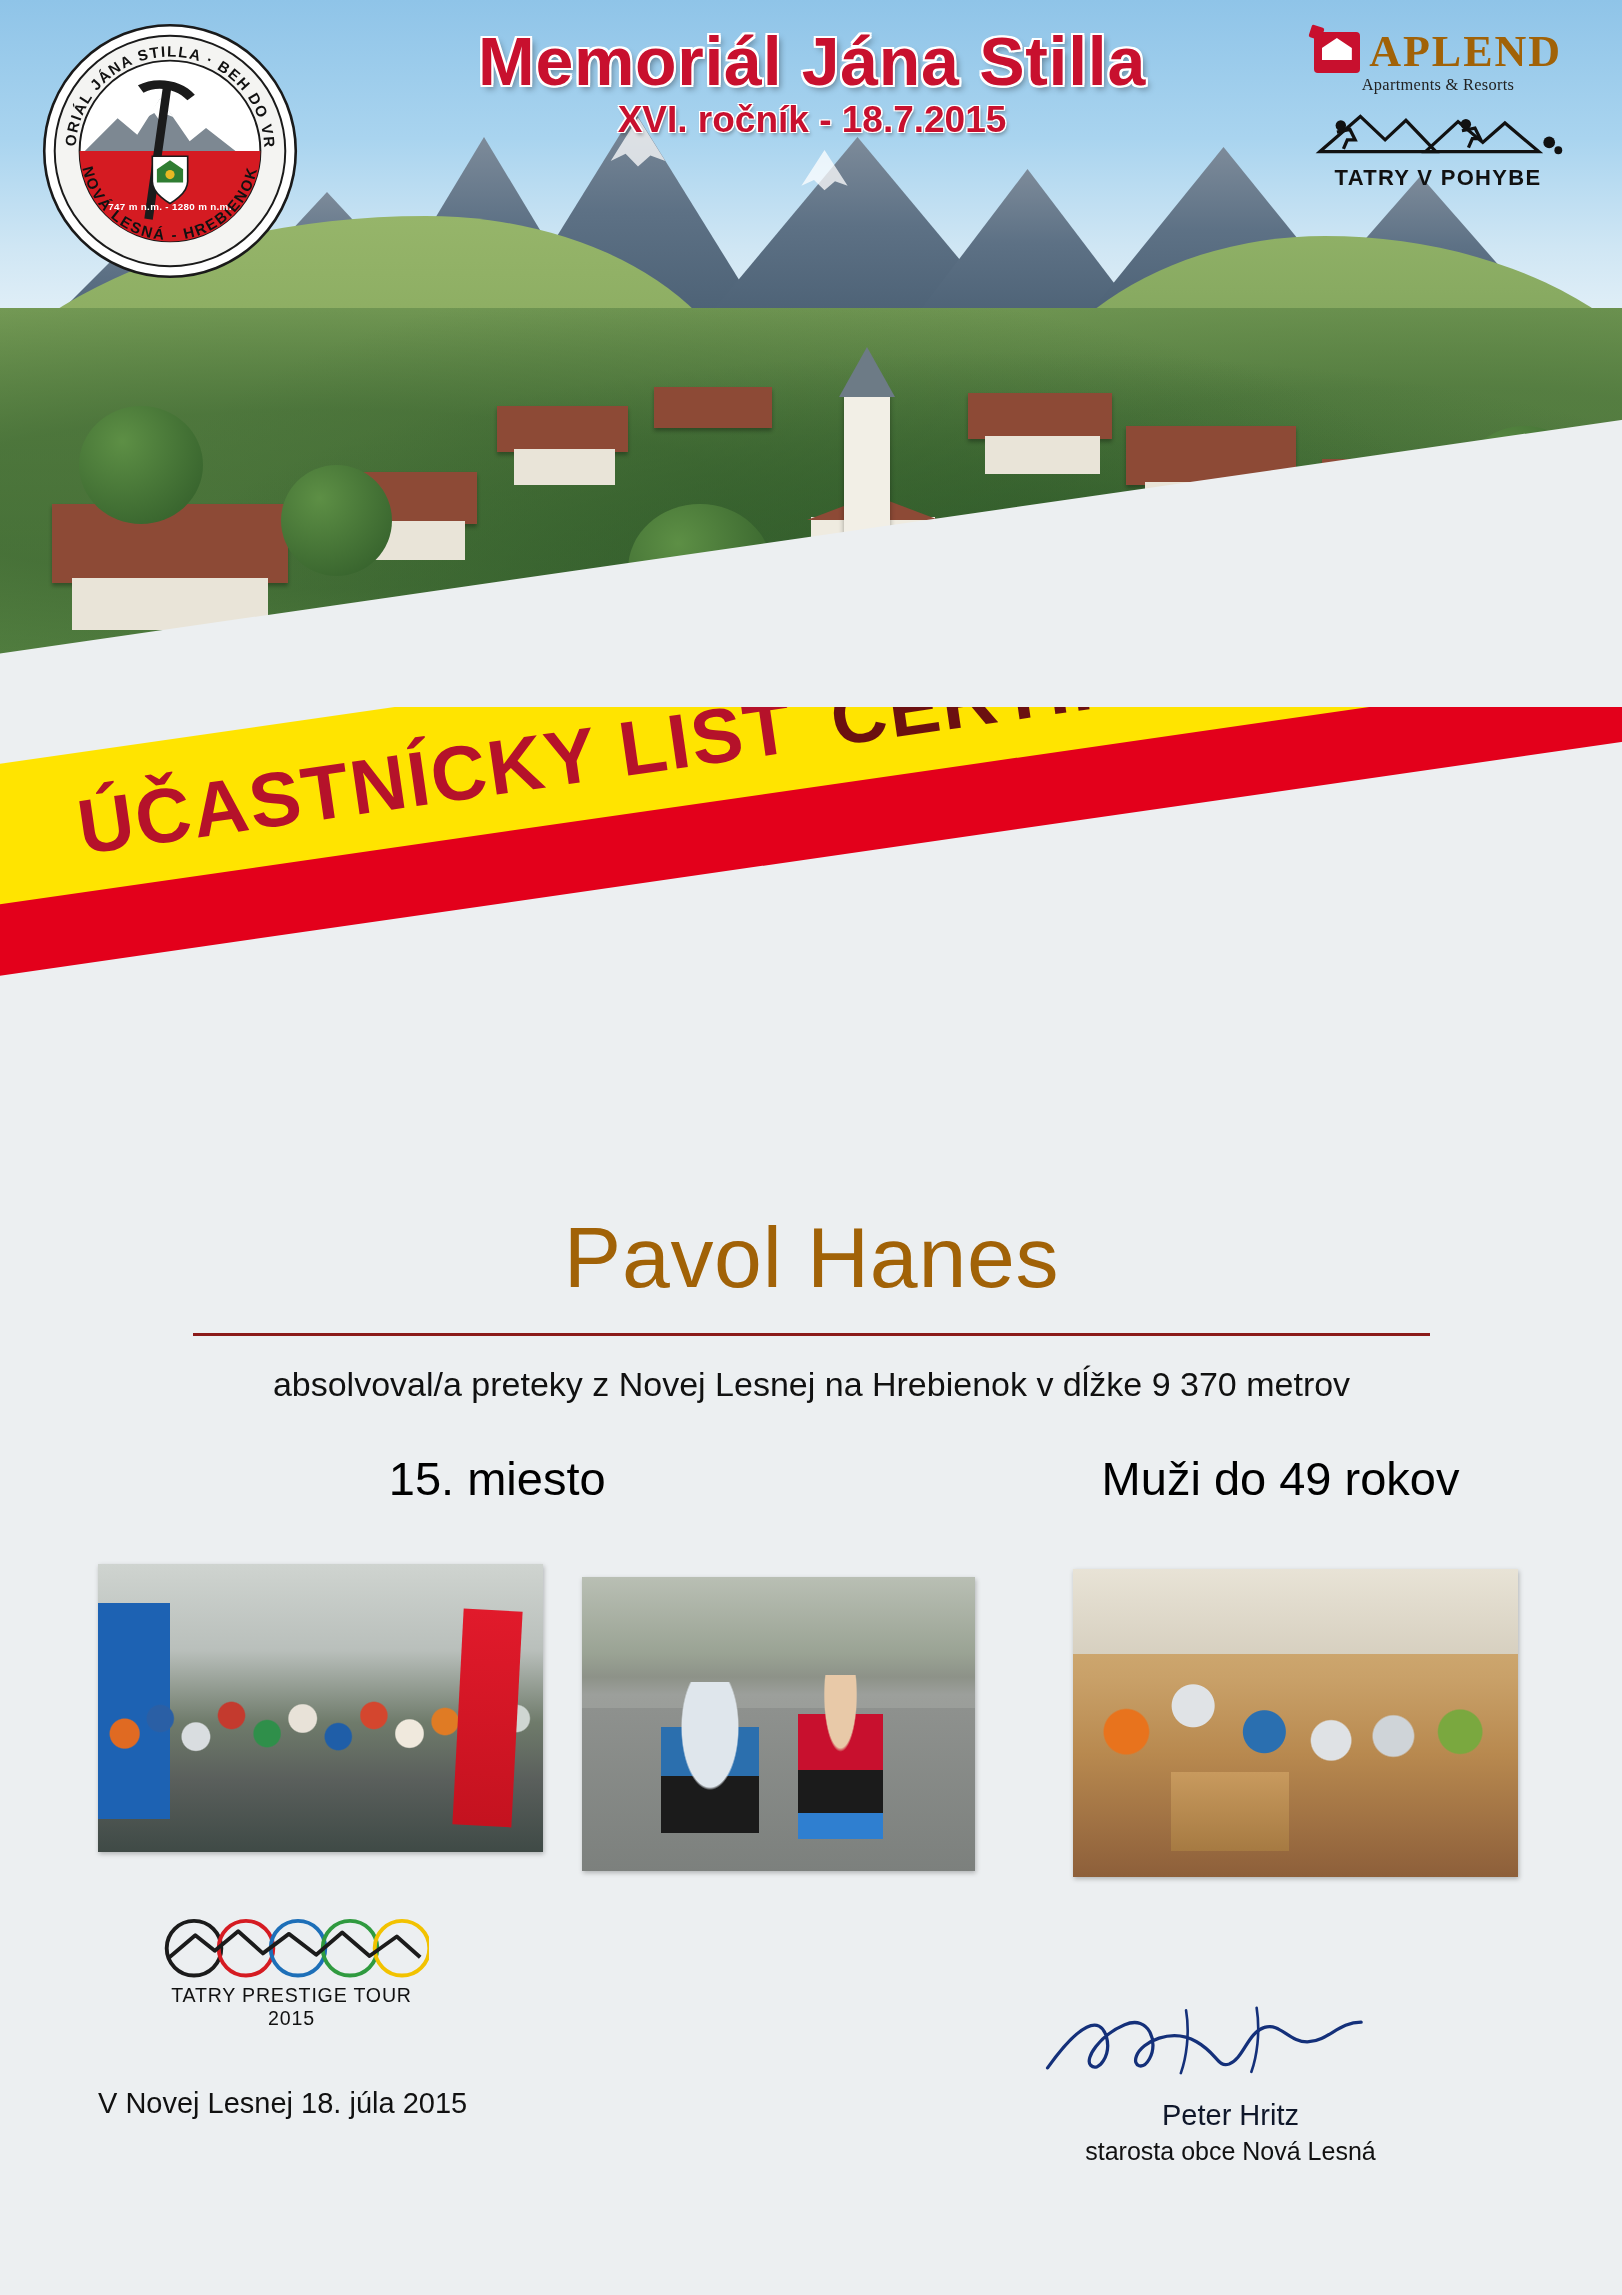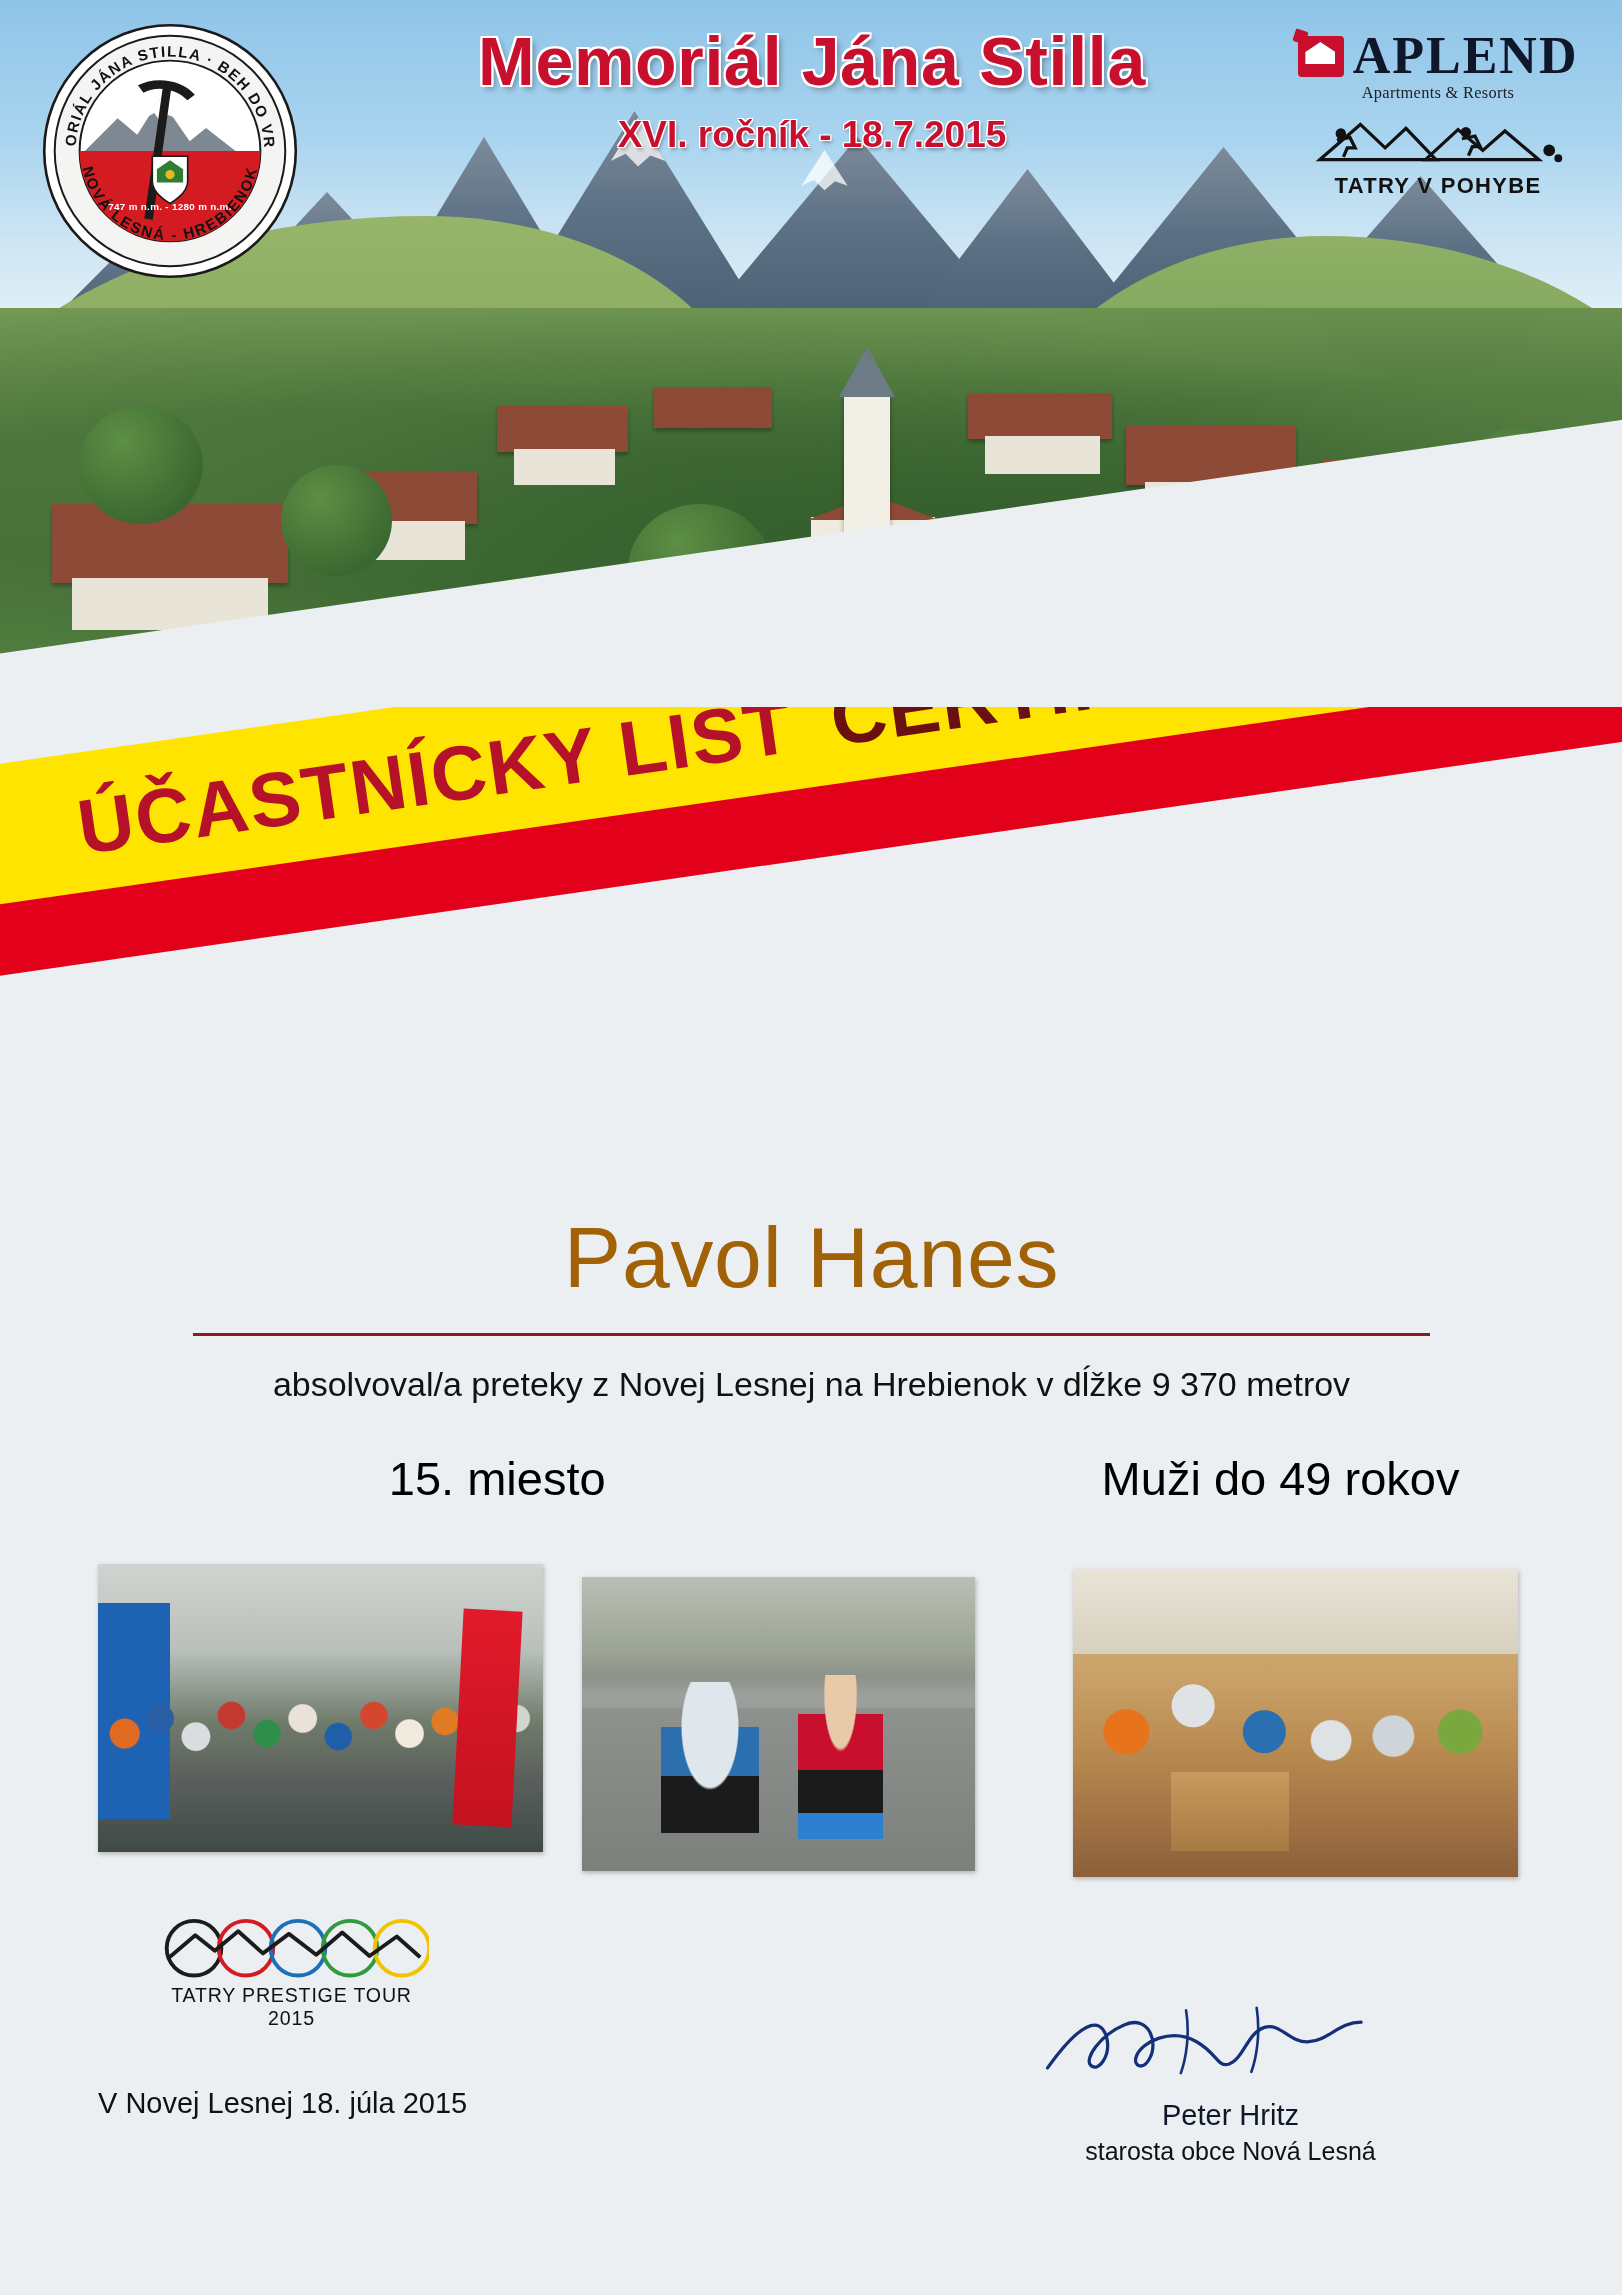--- a/index.html
+++ b/index.html
@@ -141,21 +141,21 @@
     font-weight: bold;
     color:#c8102e;
     letter-spacing: 0.7px;
     text-shadow:
       -2px -2px 0 #fff, 2px -2px 0 #fff, -2px 2px 0 #fff, 2px 2px 0 #fff,
       0 -2px 0 #fff, 0 2px 0 #fff, -2px 0 0 #fff, 2px 0 0 #fff,
       3.3px 3.9px 5.9px rgba(0,0,0,.35);
     line-height: 1.04;
   }
   .title-sub {
-    margin-top: 17px;
+    margin-top: 2px;
     font-size: 37px;
     font-weight: bold;
     color:#c8102e;
     text-shadow:
       -1.3px -1.3px 0 #fff, 1.3px -1.3px 0 #fff, -1.3px 1.3px 0 #fff, 1.3px 1.3px 0 #fff,
       2px 2.6px 3.9px rgba(0,0,0,.3);
   }
 
   
   .emblem {
@@ -191,23 +191,23 @@
   }
   .aplend-mark:after{
     content:"";
     position:absolute; left:-3.9px; top:-5.2px; width:13px; height:13px;
     background:#c8102e;
     border-radius:2px;
     transform: rotate(18deg);
   }
   .aplend-text {
     font-family:"Liberation Serif", serif;
-    font-size: 52px;
+    font-size: 44px;
     font-weight:bold;
-    color:#0f172a;
+    color:#a16207;
     letter-spacing: 2px;
     line-height: 1;
   }
   .aplend-tag {
     font-family:"Liberation Serif", serif;
     font-size: 16.4px;
     color:#222;
     letter-spacing: 0.3px;
     margin-top: 1.3px;
   }

